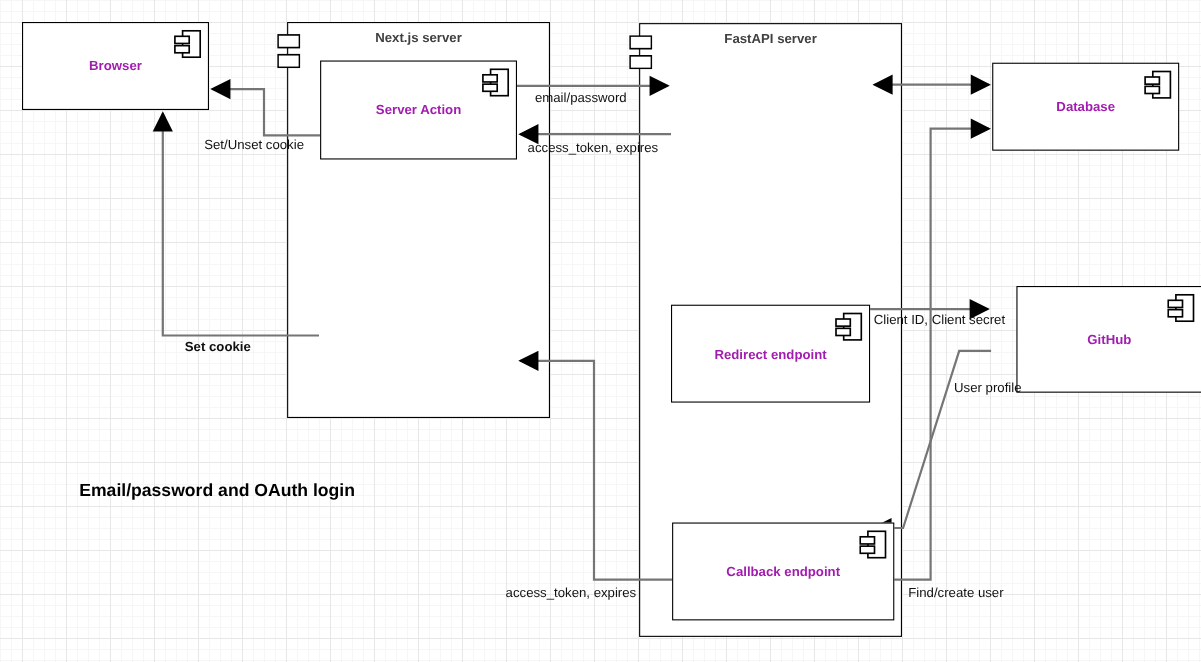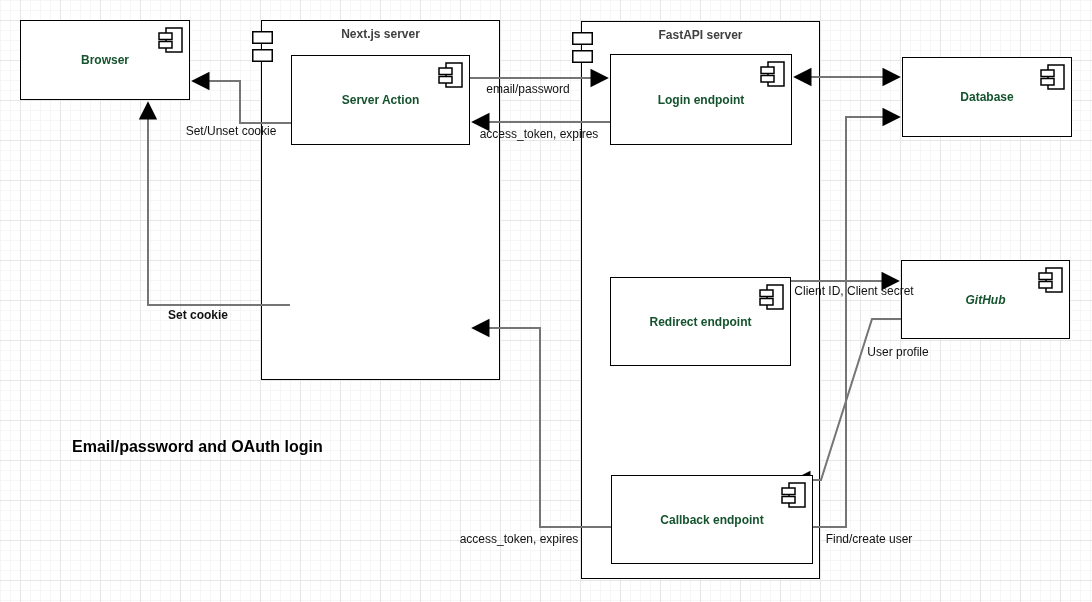--- a/index.html
+++ b/index.html
@@ -24,21 +24,21 @@
   }
   .container-title{
     position:absolute;top:6px;left:0;right:0;text-align:center;
     font-weight:bold;font-size:12px;color:#404040;
   }
   .node{
     position:absolute;background:#fff;border:1.5px solid #000;box-sizing:border-box;
     display:flex;align-items:center;justify-content:center;
   }
   .node .label{
-    font-weight:bold;font-size:12px;color:#14532d;white-space:nowrap;
+    font-weight:bold;font-size:12px;color:#a21caf;white-space:nowrap;
   }
   .comp-icon{position:absolute;top:5px;right:5px;}
   .container-tabs{position:absolute;left:-10px;top:10px;}
   .edges-layer{position:absolute;left:0;top:0;pointer-events:none;}
   .edges-layer g{pointer-events:stroke;}
   .edge-label{
     position:absolute;transform:translate(-50%,-50%);
     font-size:12px;color:#111;white-space:nowrap;
   }
   .caption{
@@ -117,28 +117,20 @@
   <div class="node" style="left:291px;top:55px;width:179px;height:90px;">
     <svg class="comp-icon" width="26" height="28" viewBox="0 0 26 28">
       <rect x="8" y="2" width="16" height="24" fill="#fff" stroke="#000" stroke-width="1.5"></rect>
       <rect x="1" y="7" width="13" height="6.5" fill="#fff" stroke="#000" stroke-width="1.5"></rect>
       <rect x="1" y="15.5" width="13" height="6.5" fill="#fff" stroke="#000" stroke-width="1.5"></rect>
     </svg>
     <span class="label">Server Action</span>
   </div>
 
 
-  <div class="node" style="left:610px;top:54px;width:182px;height:91px;">
-    <svg class="comp-icon" width="26" height="28" viewBox="0 0 26 28">
-      <rect x="8" y="2" width="16" height="24" fill="#fff" stroke="#000" stroke-width="1.5"></rect>
-      <rect x="1" y="7" width="13" height="6.5" fill="#fff" stroke="#000" stroke-width="1.5"></rect>
-      <rect x="1" y="15.5" width="13" height="6.5" fill="#fff" stroke="#000" stroke-width="1.5"></rect>
-    </svg>
-    <span class="label">Login endpoint</span>
-  </div>
 
   <div class="node" style="left:610px;top:277px;width:181px;height:89px;">
     <svg class="comp-icon" width="26" height="28" viewBox="0 0 26 28">
       <rect x="8" y="2" width="16" height="24" fill="#fff" stroke="#000" stroke-width="1.5"></rect>
       <rect x="1" y="7" width="13" height="6.5" fill="#fff" stroke="#000" stroke-width="1.5"></rect>
       <rect x="1" y="15.5" width="13" height="6.5" fill="#fff" stroke="#000" stroke-width="1.5"></rect>
     </svg>
     <span class="label">Redirect endpoint</span>
   </div>
 
@@ -153,21 +145,21 @@
 
   <div class="node" style="left:902px;top:57px;width:170px;height:80px;">
     <svg class="comp-icon" width="26" height="28" viewBox="0 0 26 28">
       <rect x="8" y="2" width="16" height="24" fill="#fff" stroke="#000" stroke-width="1.5"></rect>
       <rect x="1" y="7" width="13" height="6.5" fill="#fff" stroke="#000" stroke-width="1.5"></rect>
       <rect x="1" y="15.5" width="13" height="6.5" fill="#fff" stroke="#000" stroke-width="1.5"></rect>
     </svg>
     <span class="label">Database</span>
   </div>
 
-  <div class="node" style="left:901px;top:260px;width:169px;height:79px;font-style:italic;">
+  <div class="node" style="left:924px;top:260px;width:169px;height:97px;">
     <svg class="comp-icon" width="26" height="28" viewBox="0 0 26 28">
       <rect x="8" y="2" width="16" height="24" fill="#fff" stroke="#000" stroke-width="1.5"></rect>
       <rect x="1" y="7" width="13" height="6.5" fill="#fff" stroke="#000" stroke-width="1.5"></rect>
       <rect x="1" y="15.5" width="13" height="6.5" fill="#fff" stroke="#000" stroke-width="1.5"></rect>
     </svg>
     <span class="label">GitHub</span>
   </div>
 
   <div class="edge-label" style="left:528px;top:89px;">email/password</div>
   <div class="edge-label" style="left:539px;top:134px;">access_token, expires</div>

